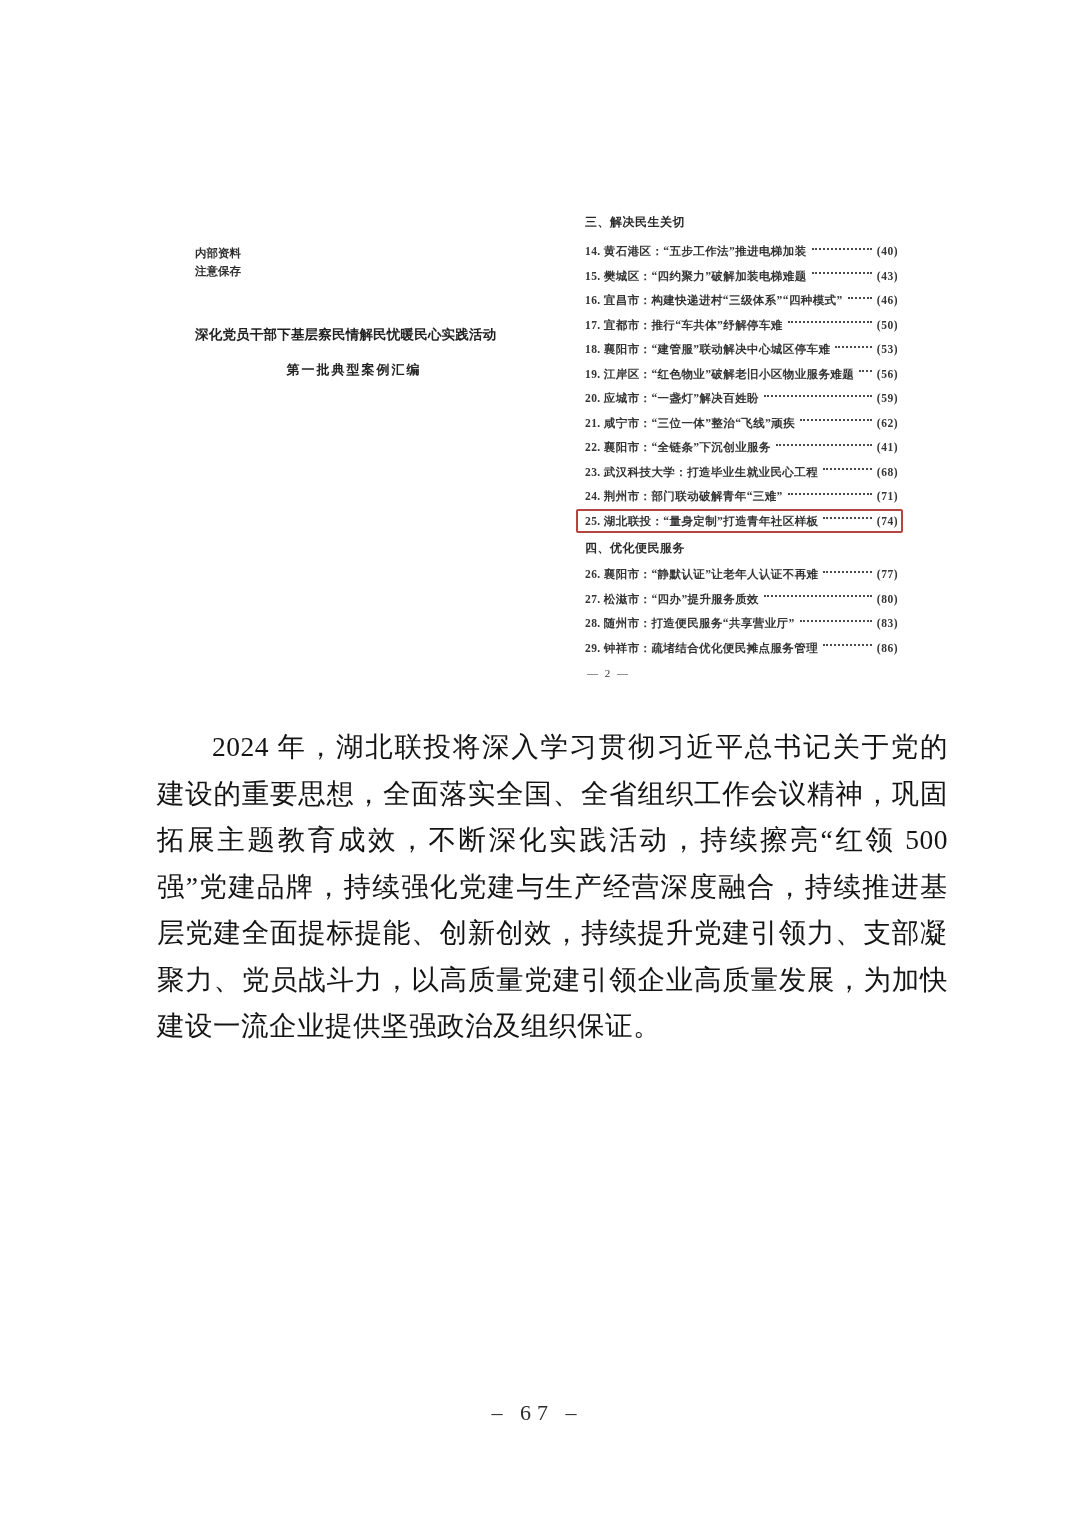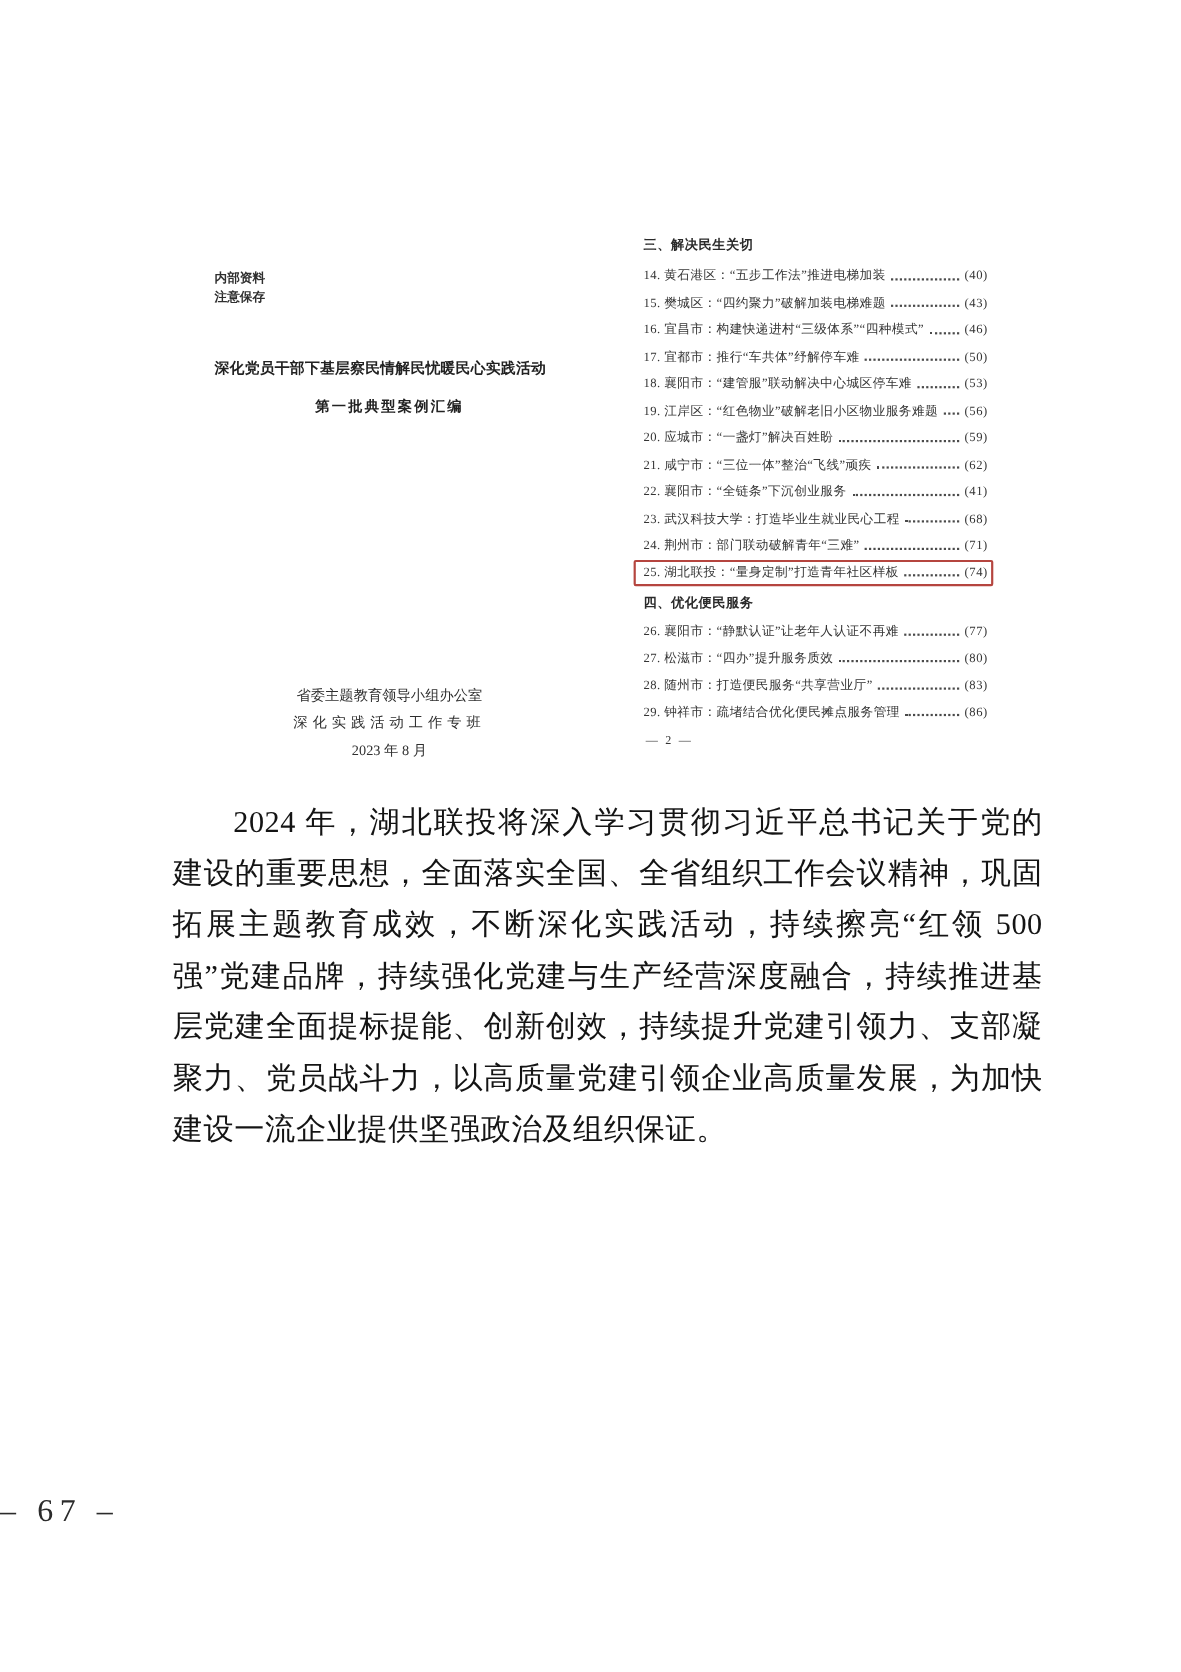--- a/index.html
+++ b/index.html
@@ -48,22 +48,22 @@
     position:absolute;left:585px;top:214px;width:313px;
     color:var(--scan-ink);font-size:11.5px;
   }
   .toc-heading{
     font-family:"Liberation Sans","DejaVu Sans",sans-serif;
     font-weight:bold;font-size:12px;color:#2a2a2a;
     margin:0 0 15px 0;letter-spacing:0.5px;
   }
   .toc-heading.second{margin-top:13px;margin-bottom:12px;}
   .toc-row{
-    position:relative;display:flex;align-items:flex-end;
-    margin-bottom:13px;line-height:11.5px;white-space:nowrap;
+    position:relative;display:flex;align-items:center;
+    margin-bottom:13px;line-height:11.5px;white-space:nowrap;font-weight:bold;
   }
   .toc-label{letter-spacing:0.4px;color:#343434;}
   .toc-leader{
     flex:1;min-width:10px;margin:0 5px;
     border-bottom:2px dotted #4a4a4a;
     transform:translateY(-3px);
   }
   .toc-page{letter-spacing:0.5px;color:#343434;}
   .hl-box{
     position:absolute;left:-9px;right:-5px;top:-7px;bottom:-6px;
@@ -75,41 +75,36 @@
 
   
   .body-par{
     position:absolute;left:145px;top:712px;width:791px;margin:12px;
     font-size:27.5px;line-height:46.5px;color:var(--body-ink);
     text-align:justify;text-indent:2em;letter-spacing:0.5px;
   }
 
   
   .page-footer{
-    position:absolute;left:0;top:1358px;width:100%;
-    text-align:left;font-size:29px;color:#2b2b2b;letter-spacing:6px;
+    position:absolute;left:0;top:1400px;width:100%;
+    text-align:center;font-size:22px;color:#2b2b2b;letter-spacing:6px;
   }
 </style>
 </head>
 <body>
 
 <div class="page">
 
   <section class="cover">
     <div class="cover-notice">
       <div>内部资料</div>
       <div>注意保存</div>
     </div>
     <div class="cover-title1">深化党员干部下基层察民情解民忧暖民心实践活动</div>
     <div class="cover-title2">第一批典型案例汇编</div>
-    <div class="cover-issuer">
-      <div>省委主题教育领导小组办公室</div>
-      <div class="spread">深化实践活动工作专班</div>
-      <div>2023 年 8 月</div>
-    </div>
   </section>
 
   <section class="toc">
     <div class="toc-heading">三、解决民生关切</div>
 
     <div class="toc-row">
       <span class="toc-label">14. 黄石港区：“五步工作法”推进电梯加装</span>
       <span class="toc-leader"></span>
       <span class="toc-page">(40)</span>
     </div>

